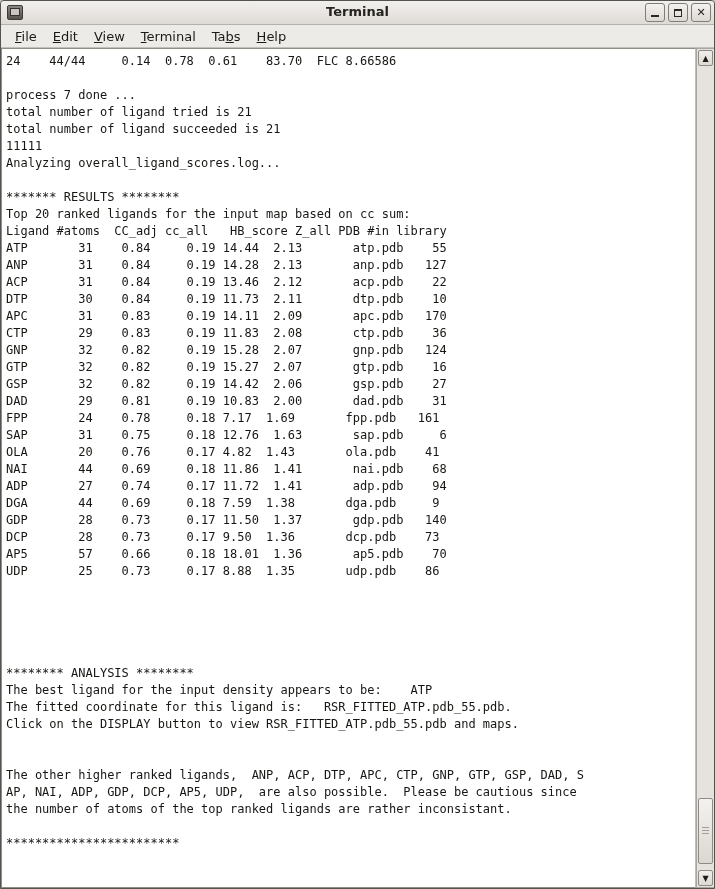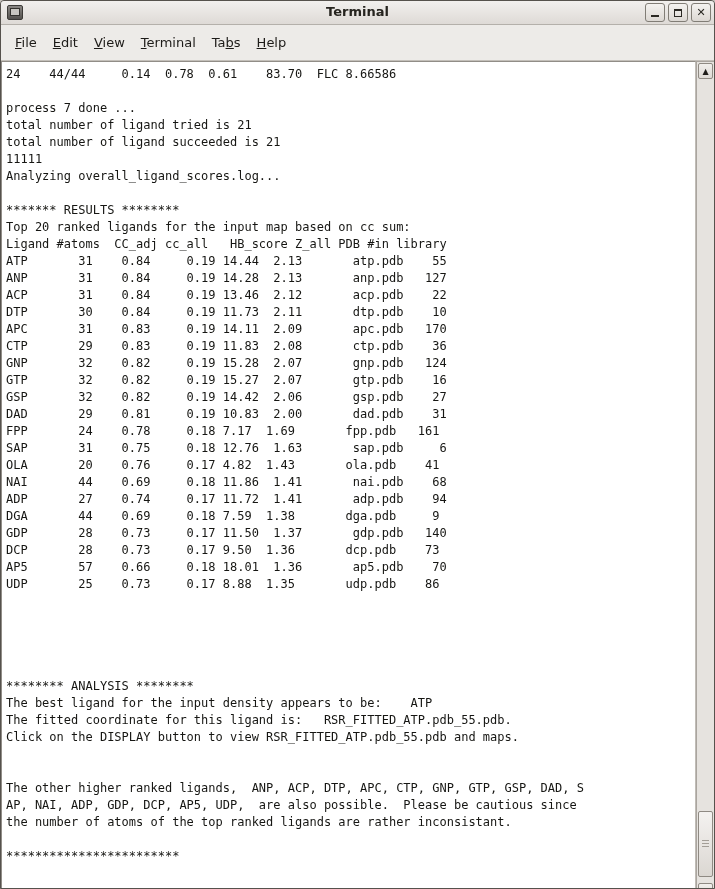--- a/index.html
+++ b/index.html
@@ -33,21 +33,21 @@
   .tb-btn{
     width:20px;height:19px;border:1px solid #817d76;border-radius:3px;
     background:linear-gradient(#f4f2f0,#dcd8d3);
     position:relative;cursor:pointer;
   }
   .g-min{position:absolute;left:5px;bottom:4px;width:8px;height:2px;background:#2a2823;}
   .g-max{position:absolute;left:5px;top:5px;width:8px;height:8px;border:1px solid #2a2823;border-top-width:2px;}
   .g-close{position:absolute;left:0;top:1px;width:100%;text-align:center;font-size:11px;font-weight:bold;color:#2a2823;line-height:16px;}
   
   .menubar{
-    height:36px;background:#edebe8;border-bottom:1px solid #c3bfb9;
+    height:23px;background:#edebe8;border-bottom:1px solid #c3bfb9;
     display:flex;align-items:center;padding-left:6px;
     font-size:13px;color:#1d1b18;
   }
   .menu-item{padding:2px 8px;cursor:pointer;}
   .menu-item .mn{text-decoration:underline;}
   
   .content{position:relative;height:840px;background:#edebe8;}
   .term{
     position:absolute;left:0;top:0;right:18px;bottom:0;
     background:#ffffff;

